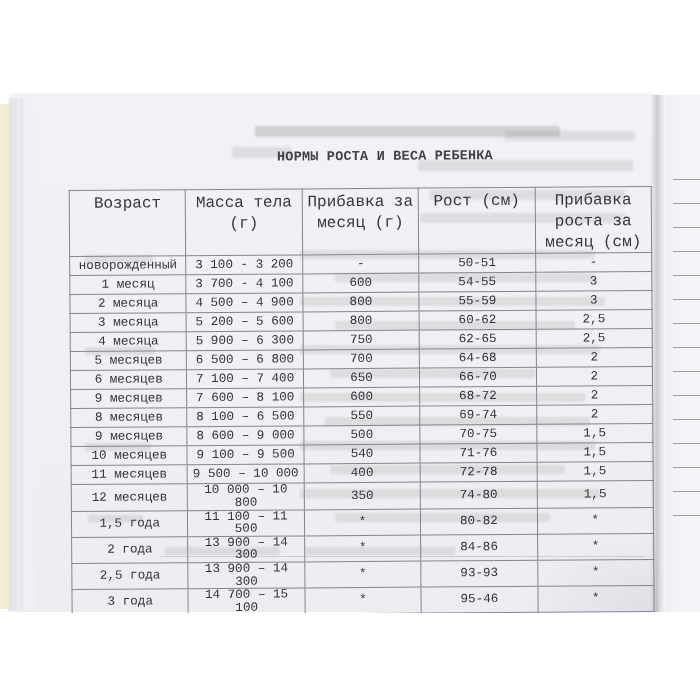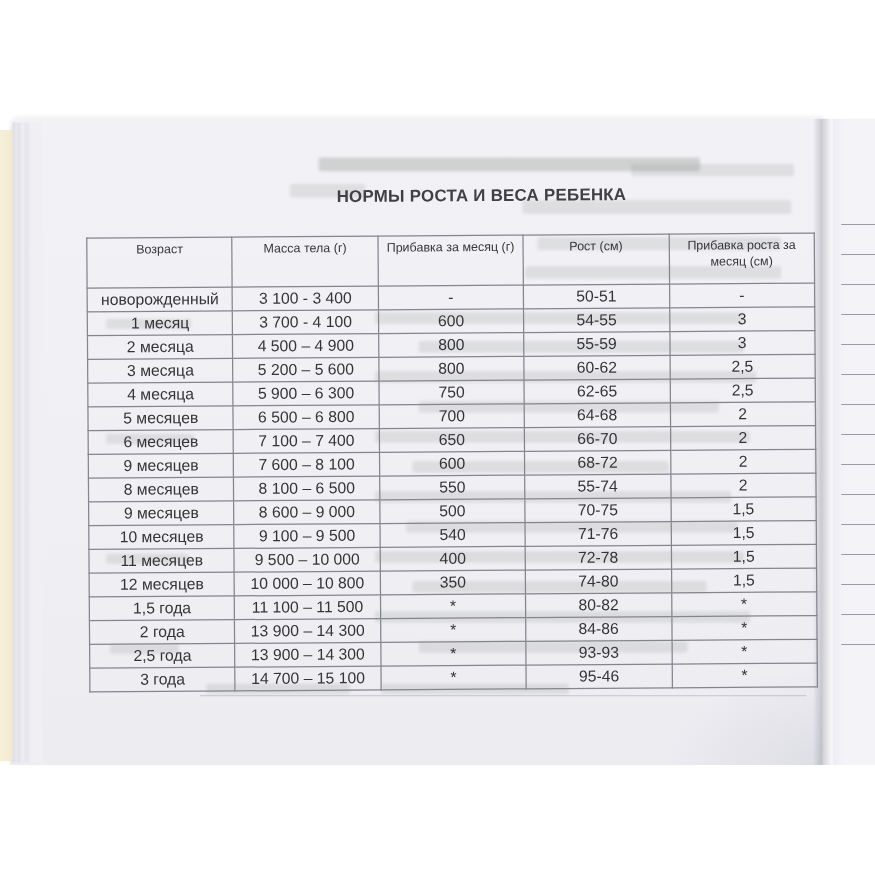--- a/index.html
+++ b/index.html
@@ -1,21 +1,21 @@
 <!DOCTYPE html>
 <html><head>
 <meta charset="utf-8">
 <style>
   html,body{margin:0;padding:0;}
   body{
     width:700px;height:700px;background:#ffffff;overflow:hidden;
     font-family:"Liberation Sans", sans-serif;
     -webkit-font-smoothing:antialiased;
   }
-  #screen{position:relative;width:700px;height:700px;background:#ffffff;}
+  #screen{position:relative;width:700px;height:700px;background:#ffffff;font-family:Liberation Mono, monospace;}
 
   
   .photo{position:absolute;left:0;top:0;width:700px;height:613px;background:#ffffff;overflow:hidden;}
 
   .page-main{
     position:absolute;left:8px;top:95px;width:650px;height:517px;
     background:linear-gradient(180deg,#f2f1f6 0%,#f0eff4 60%,#ececf1 100%);
     border-top-left-radius:7px;
     box-shadow:0 -2px 3px rgba(0,0,0,0.05);
   }
@@ -67,21 +67,21 @@
     width:583px;table-layout:fixed;border-collapse:collapse;
     font-size:12.6px;color:#333338;
   }
   table.norms th, table.norms td{
     border:1px solid #85858c;
     text-align:center;background:transparent;
     padding:0 3px;overflow:hidden;
   }
   table.norms th{
     height:36px;vertical-align:top;padding-top:3px;
-    font-weight:normal;font-size:10px;line-height:1.3;color:#36363b;
+    font-weight:normal;font-size:16px;line-height:1.3;color:#36363b;
   }
   table.norms td{height:18px;line-height:1;}
 </style>
 </head>
 <body>
 
 <div id="screen">
   <div class="photo">
 
     <div class="page-main"></div>
@@ -126,21 +126,21 @@
               <th>Возраст</th>
               <th>Масса тела (г)</th>
               <th>Прибавка за месяц (г)</th>
               <th>Рост (см)</th>
               <th>Прибавка роста за месяц (см)</th>
             </tr>
         </thead>
         <tbody>
             <tr>
               <td>новорожденный</td>
-              <td>3 100 - 3 400</td>
+              <td>3 100 - 3 200</td>
               <td>-</td>
               <td>50-51</td>
               <td>-</td>
             </tr>
             <tr>
               <td>1 месяц</td>
               <td>3 700 - 4 100</td>
               <td>600</td>
               <td>54-55</td>
               <td>3</td>
@@ -184,21 +184,21 @@
               <td>9 месяцев</td>
               <td>7 600 – 8 100</td>
               <td>600</td>
               <td>68-72</td>
               <td>2</td>
             </tr>
             <tr>
               <td>8 месяцев</td>
               <td>8 100 – 6 500</td>
               <td>550</td>
-              <td>55-74</td>
+              <td>69-74</td>
               <td>2</td>
             </tr>
             <tr>
               <td>9 месяцев</td>
               <td>8 600 – 9 000</td>
               <td>500</td>
               <td>70-75</td>
               <td>1,5</td>
             </tr>
             <tr>

